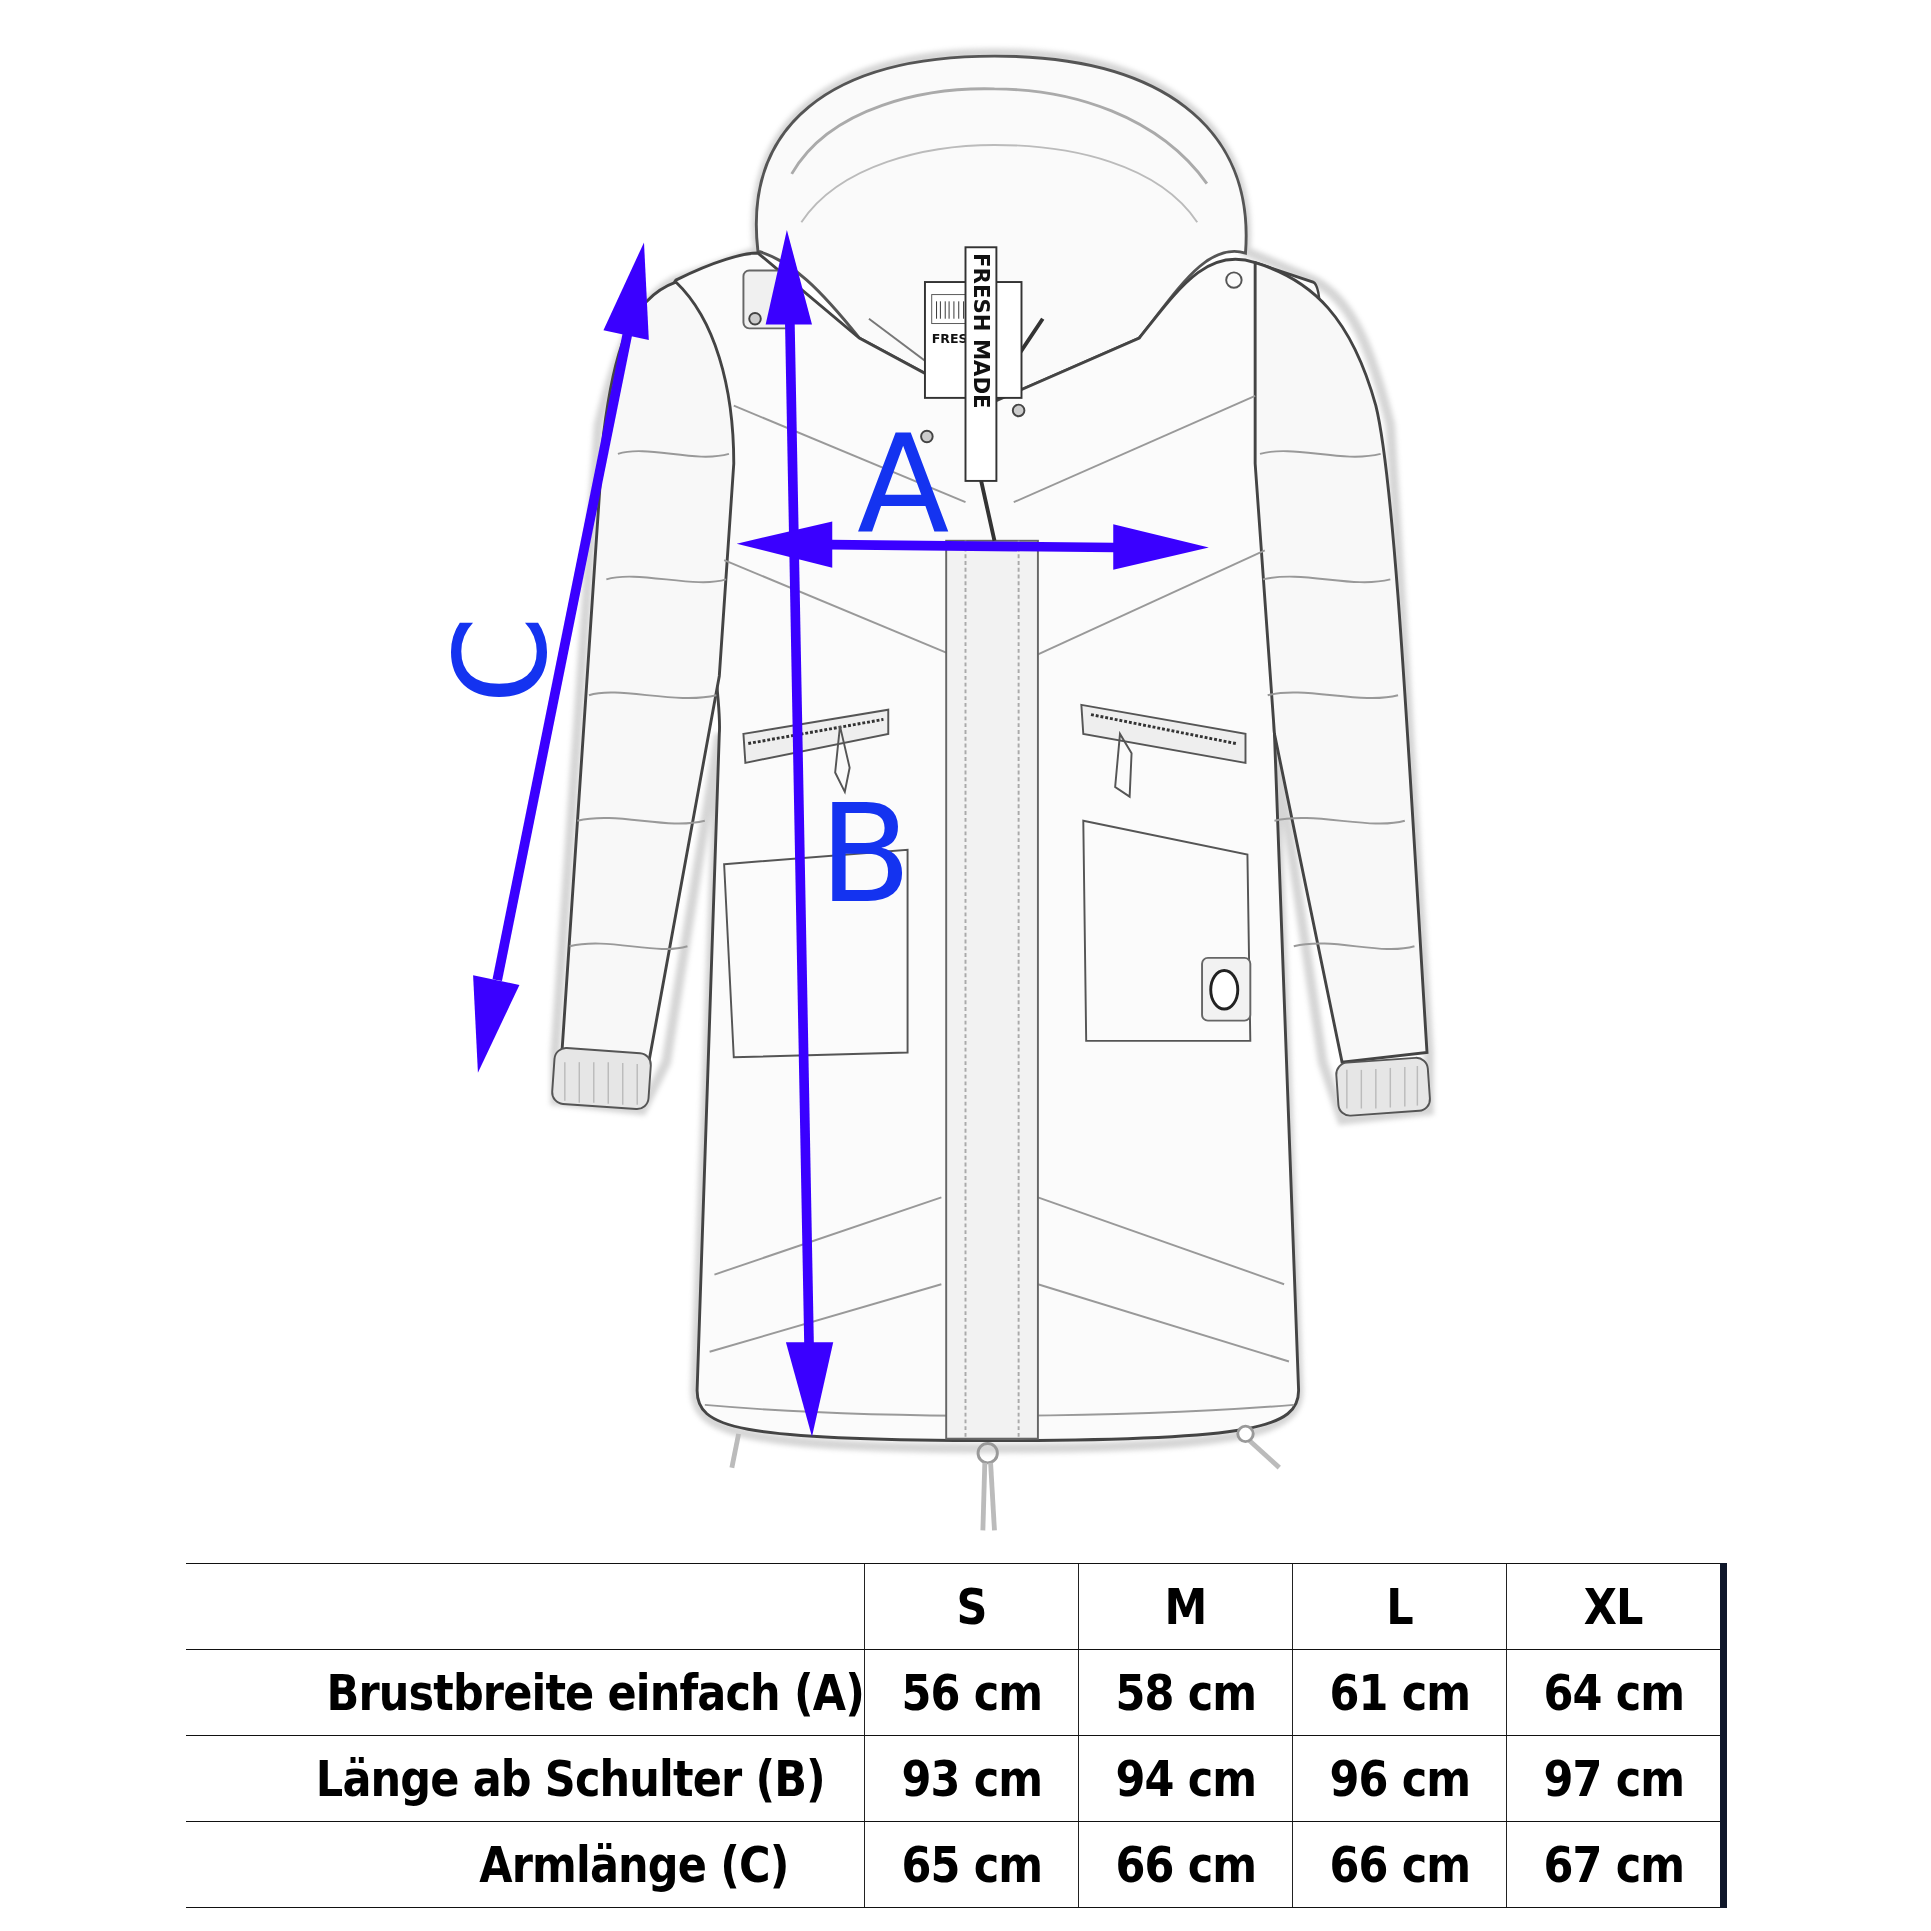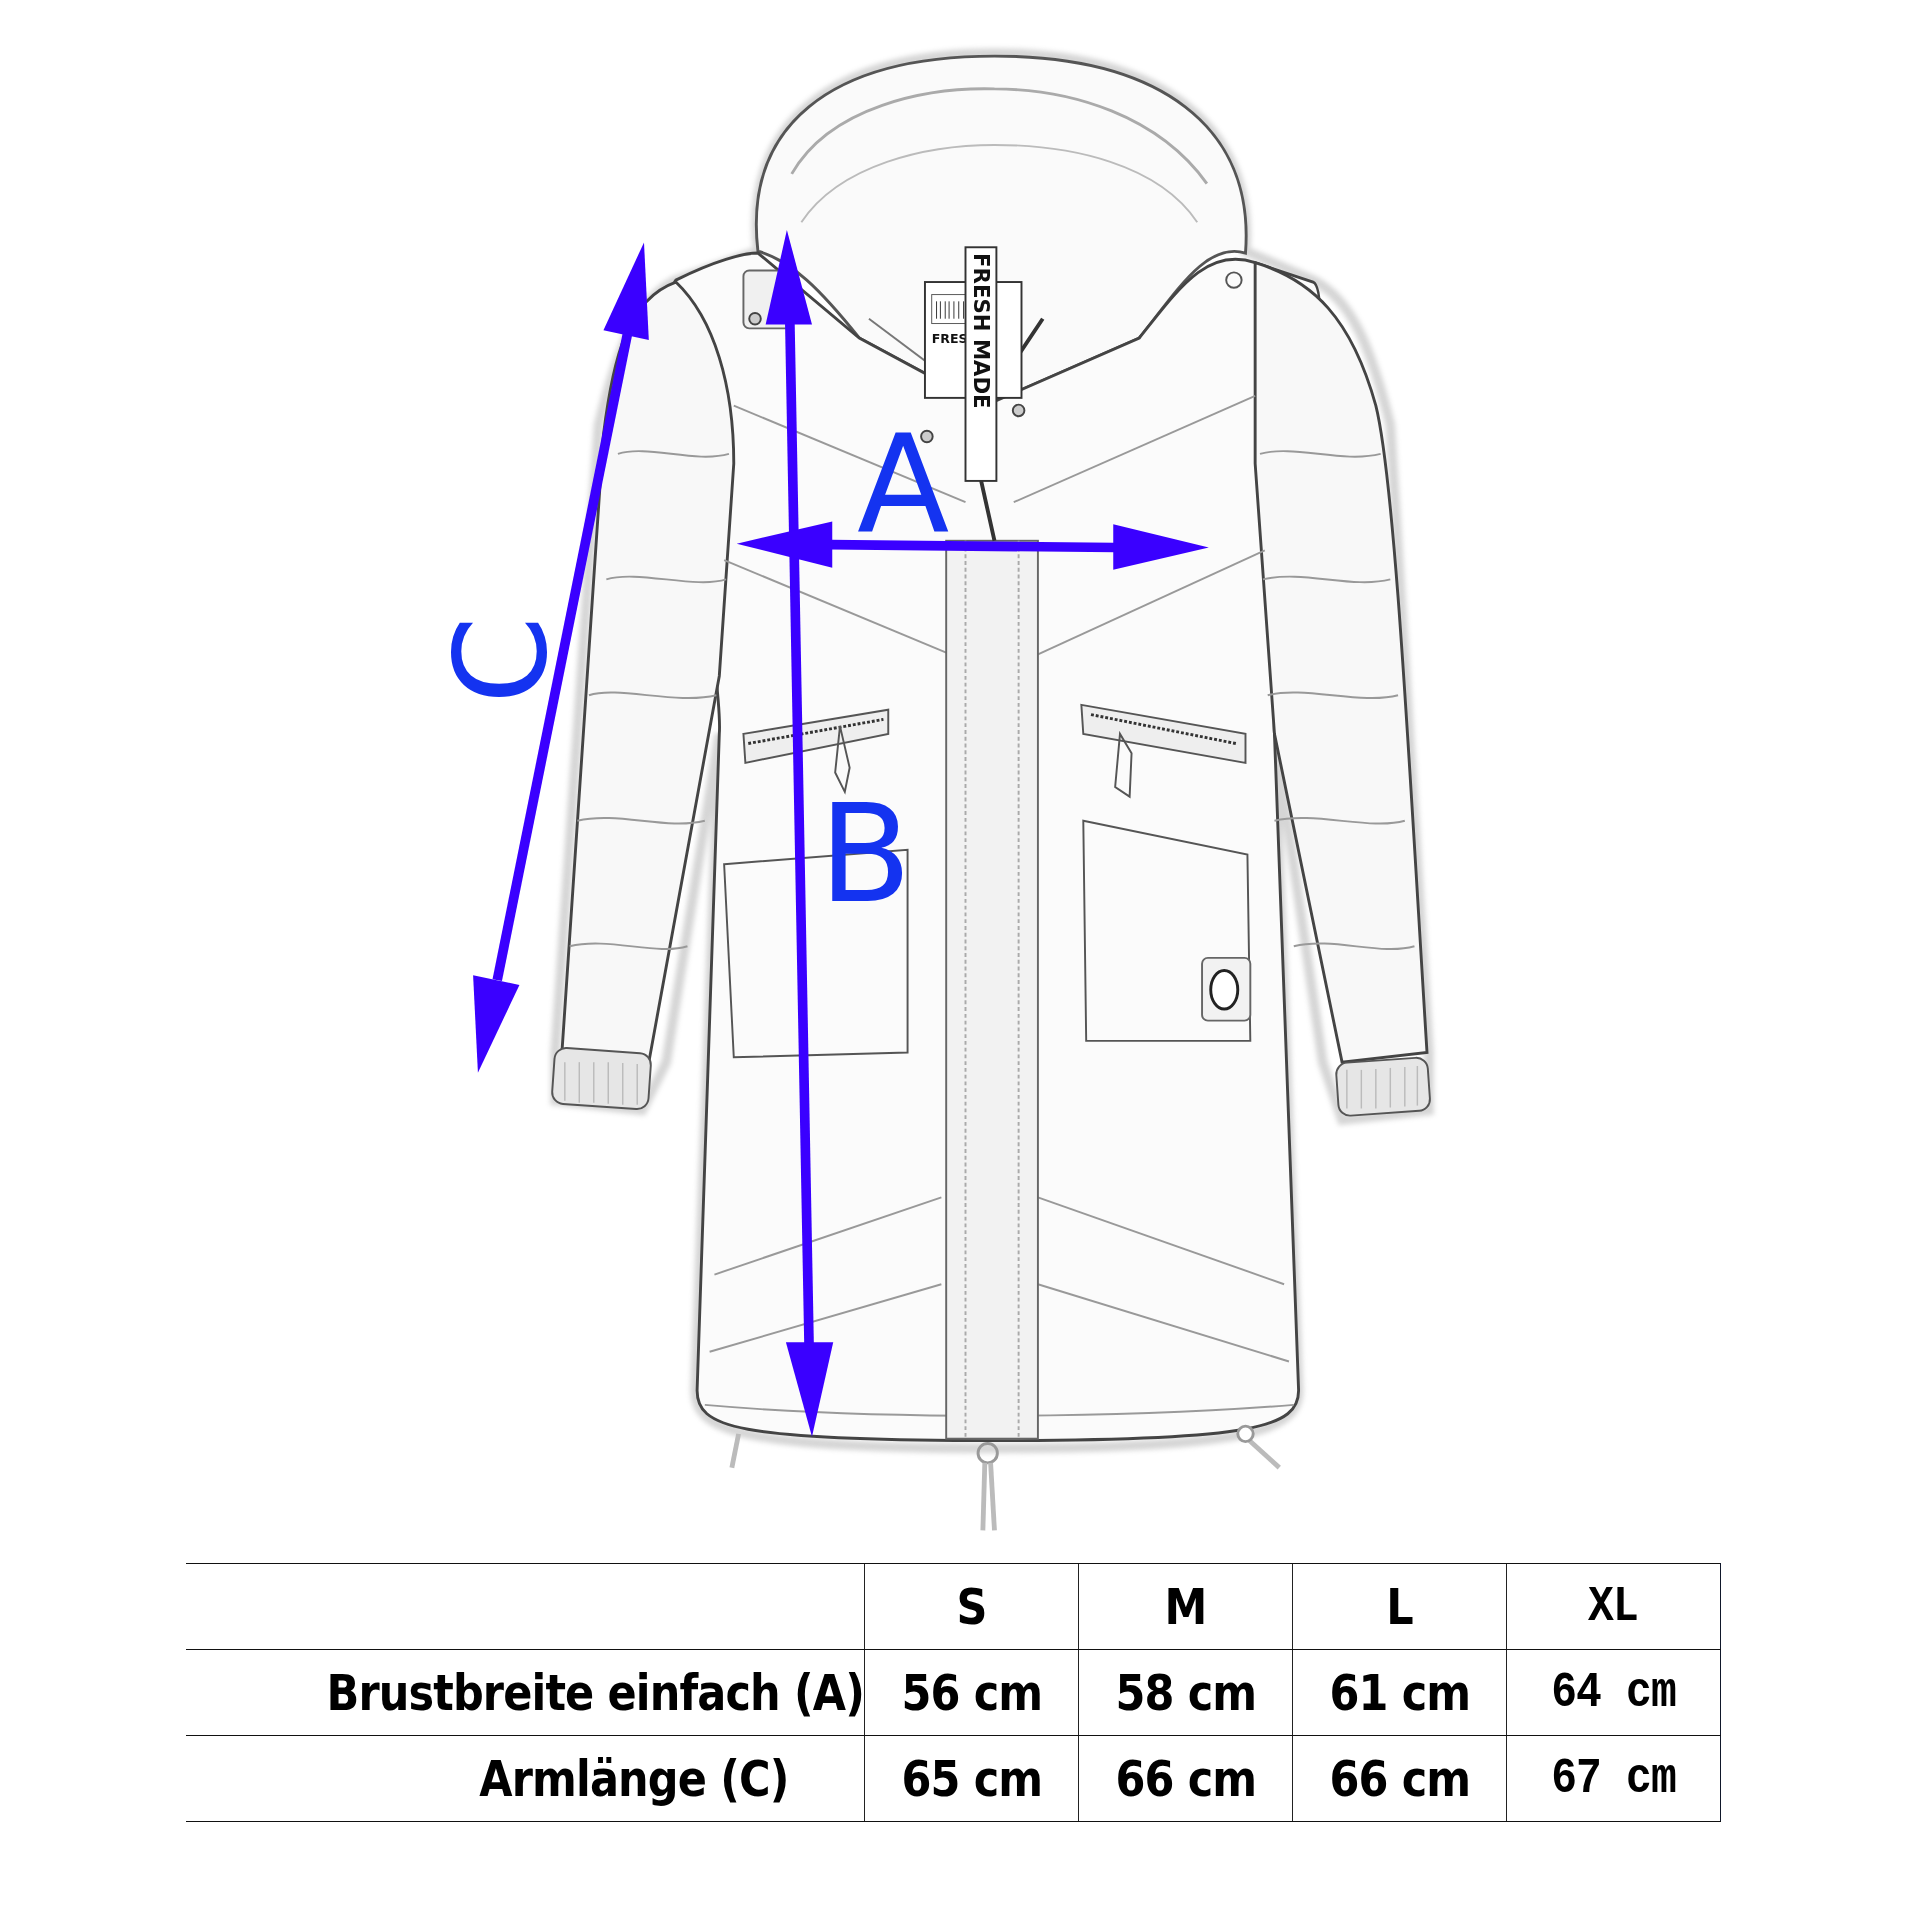--- a/index.html
+++ b/index.html
@@ -12,21 +12,21 @@
   .size-table { position: absolute; left: 186px; top: 1563px; width: 1532px;
                 border-collapse: collapse; table-layout: fixed; }
   .size-table td, .size-table th {
     height: 85px; padding: 0; border-top: 1.9px solid #111; border-bottom: 1.9px solid #111;
     font-family: "DejaVu Sans", sans-serif; font-weight: bold; font-size: 50px; color: #000;
     text-align: center; vertical-align: middle; letter-spacing: -1px;
     transform-origin: center;
   }
   .size-table .col-label { width: 678px; text-align: right; }
   .size-table .col-size { width: 213px; border-left: 1px solid #222; }
-  .size-table .col-last { border-right: 1px solid #0f172a; font-family: Liberation Mono, monospace; }
+  .size-table .col-last { border-right: 7px solid #0f172a; }
   .narrow { display: inline-block; transform: scaleX(0.86); transform-origin: center; white-space: nowrap; }
   .narrow-r { display: inline-block; transform: scaleX(0.86); transform-origin: right center; white-space: nowrap; }
 </style>
 </head>
 <body>
 
 <div class="illustration">
   <svg viewBox="0 0 2000 1600" xmlns="http://www.w3.org/2000/svg">
     <defs>
       <filter id="soft" x="-5%" y="-5%" width="110%" height="110%">
@@ -185,20 +185,27 @@
     <th class="col-size col-last"><span class="narrow">XL</span></th>
   </tr>
   <tr>
     <td class="col-label"><span class="narrow-r">Brustbreite einfach (A)</span></td>
     <td class="col-size"><span class="narrow">56 cm</span></td>
     <td class="col-size"><span class="narrow">58 cm</span></td>
     <td class="col-size"><span class="narrow">61 cm</span></td>
     <td class="col-size col-last"><span class="narrow">64 cm</span></td>
   </tr>
   <tr>
+    <td class="col-label" style="padding-right:39px;"><span class="narrow-r">Länge ab Schulter (B)</span></td>
+    <td class="col-size"><span class="narrow">93 cm</span></td>
+    <td class="col-size"><span class="narrow">94 cm</span></td>
+    <td class="col-size"><span class="narrow">96 cm</span></td>
+    <td class="col-size col-last"><span class="narrow">97 cm</span></td>
+  </tr>
+  <tr>
     <td class="col-label" style="padding-right:76px;"><span class="narrow-r">Armlänge (C)</span></td>
     <td class="col-size"><span class="narrow">65 cm</span></td>
     <td class="col-size"><span class="narrow">66 cm</span></td>
     <td class="col-size"><span class="narrow">66 cm</span></td>
     <td class="col-size col-last"><span class="narrow">67 cm</span></td>
   </tr>
 </tbody>
   </table>
 
 

